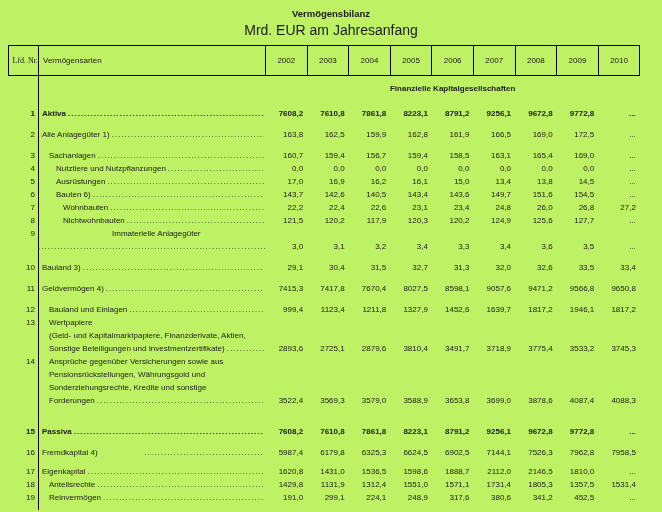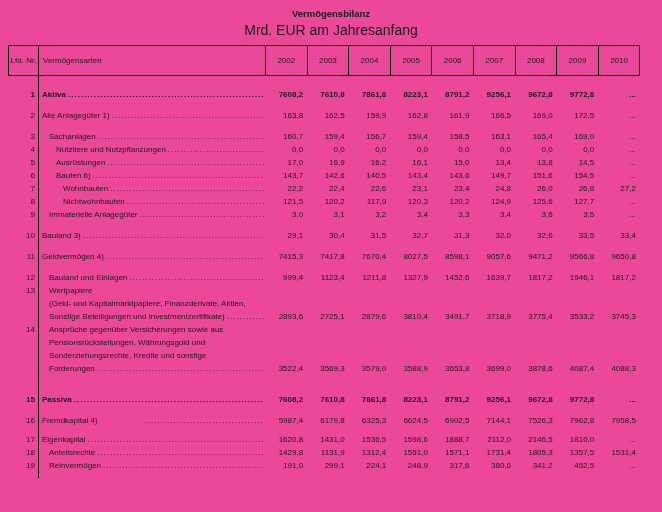--- a/index.html
+++ b/index.html
@@ -2,42 +2,42 @@
 <html><head>
 <meta charset="utf-8">
 <style>
   html,body { margin:0; padding:0; background:#ffffff; }
   body {
     width:662px; height:512px; overflow:hidden;
     font-family:"Liberation Sans", sans-serif;
     color:#1b1b1b;
     -webkit-font-smoothing:antialiased;
   }
-  .page { position:relative; width:662px; height:512px; background:#ec4899; }
+  .page { position:relative; width:662px; height:512px; background:#bef264; }
 
   .titles { text-align:center; padding-top:6px; }
   .title    { font-size:9.5px; font-weight:bold; line-height:16px; }
   .subtitle { font-size:14px; line-height:16px; }
 
   table.balance {
     border-collapse:collapse; table-layout:fixed;
     width:632px; margin:7px 0 0 8px;
     font-size:8px; line-height:13px;
   }
   col.c-col-nr    { width:30px; }
   col.c-col-label { width:227px; }
   col.c-col-year  { width:41.6px; }
 
   thead th {
     font-weight:normal; font-size:8px;
     border-top:1.5px solid #000; border-bottom:1.5px solid #000;
     border-left:1px solid #000; border-right:1px solid #000;
     height:29px; padding:0; vertical-align:middle;
   }
-  th.h-nr    { text-align:center; white-space:nowrap; overflow:hidden; }
+  th.h-nr    { text-align:right; white-space:nowrap; overflow:hidden;font-family:Liberation Serif, serif; }
   th.h-label { text-align:left; padding-left:4px; }
   th.h-year  { text-align:center; }
 
   tbody td { padding:0; vertical-align:bottom; }
   td.c-nr {
     border-right:1px solid #000;
     text-align:right; padding-right:3px;
     vertical-align:top; white-space:nowrap;
   }
   td.c-label { padding-left:3px; padding-right:2px; overflow:hidden; }
@@ -95,20 +95,25 @@
         <th class="h-year">2004</th>
         <th class="h-year">2005</th>
         <th class="h-year">2006</th>
         <th class="h-year">2007</th>
         <th class="h-year">2008</th>
         <th class="h-year">2009</th>
         <th class="h-year">2010</th>
       </tr>
     </thead>
     <tbody>
+      <tr class="section-row">
+        <td class="c-nr"></td>
+        <td class="c-label"></td>
+        <td class="c-section" colspan="9">Finanzielle Kapitalgesellschaften</td>
+      </tr>
 
     <tr class="bold gap-lg">
       <td class="c-nr">1</td>
       <td class="c-label">
             <div class="label-line line-dots" style="padding-left: 0px;">
               <span class="txt">Aktiva</span>
               <span class="dots"></span>
             </div>
           </td>
     <td class="c-val">7608,2</td>
@@ -243,21 +248,21 @@
           <td class="c-val">120,3</td>
           <td class="c-val">120,2</td>
           <td class="c-val">124,9</td>
           <td class="c-val">125,6</td>
           <td class="c-val">127,7</td>
           <td class="c-val">...</td>
         </tr>
         <tr>
       <td class="c-nr">9</td>
       <td class="c-label">
-            <div class="label-line line-dots" style="padding-left: 7px;">
+            <div class="label-line line-dots" style="padding-left: 7px; flex-direction: column;">
               <span class="txt">Immaterielle Anlagegüter</span>
               <span class="dots"></span>
             </div>
           </td>
     <td class="c-val">3,0</td>
           <td class="c-val">3,1</td>
           <td class="c-val">3,2</td>
           <td class="c-val">3,4</td>
           <td class="c-val">3,3</td>
           <td class="c-val">3,4</td>

